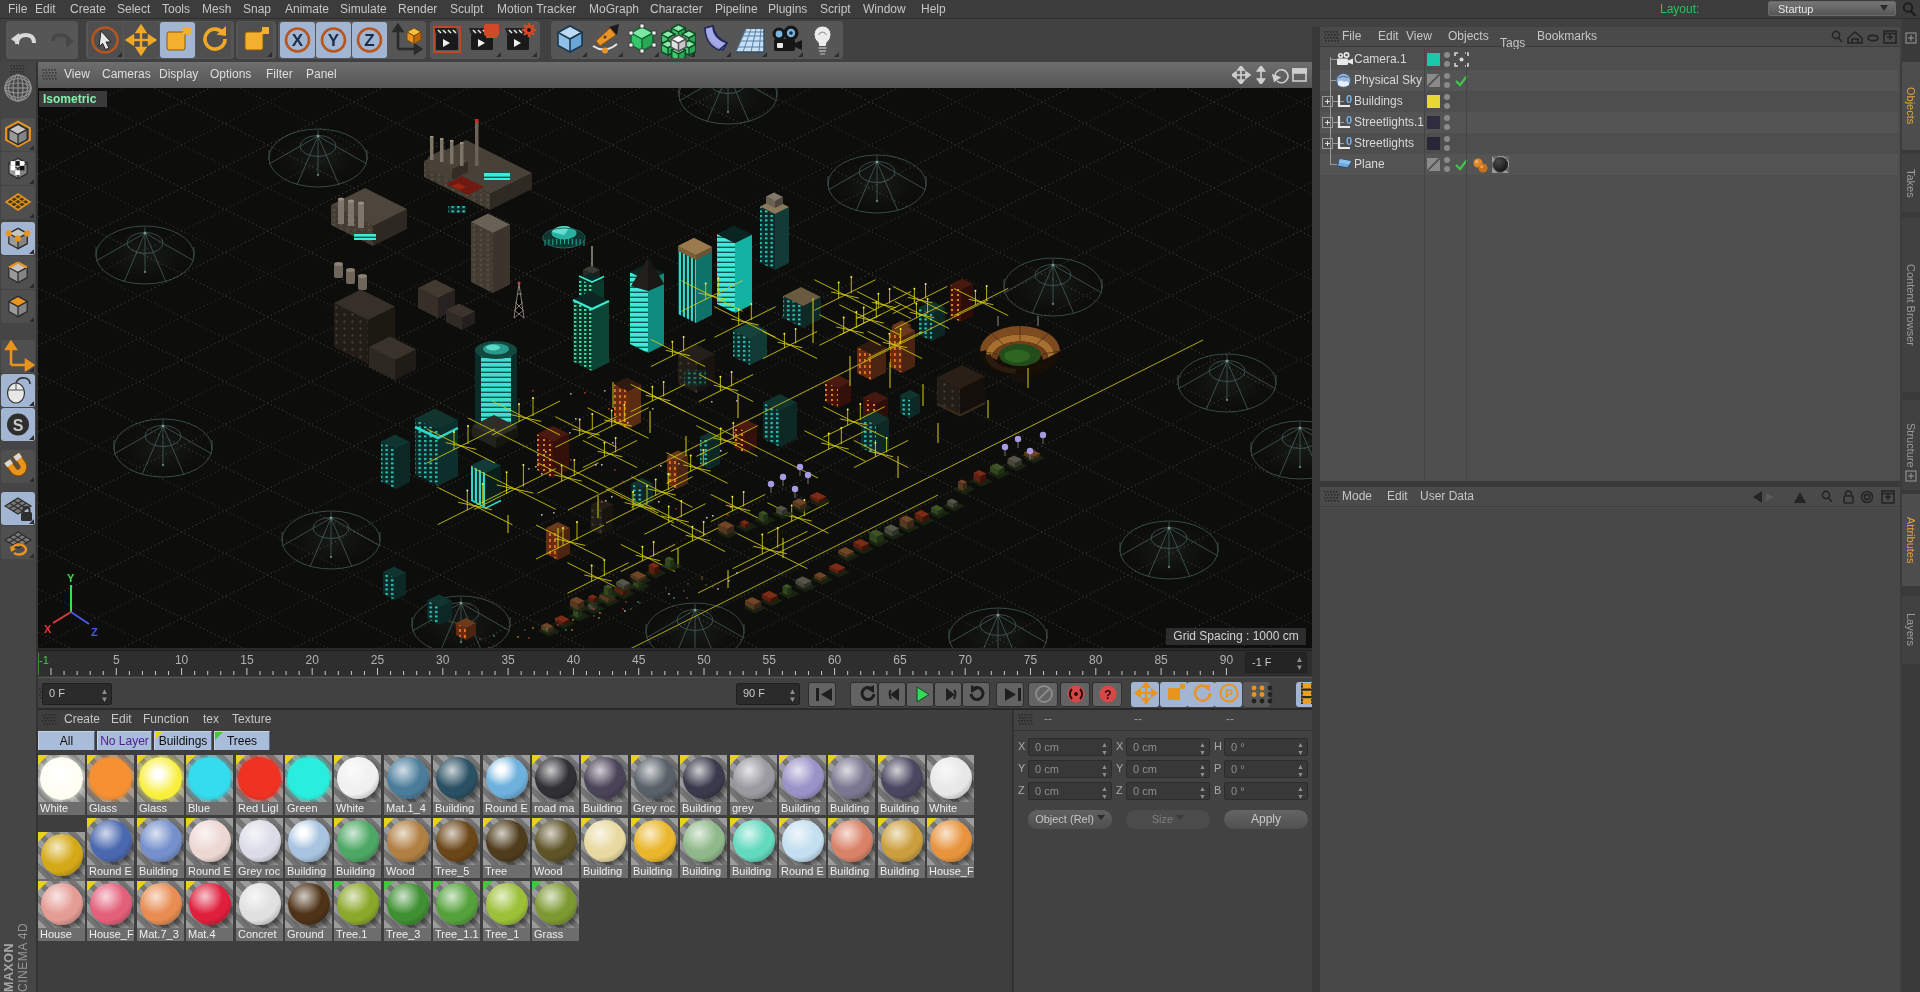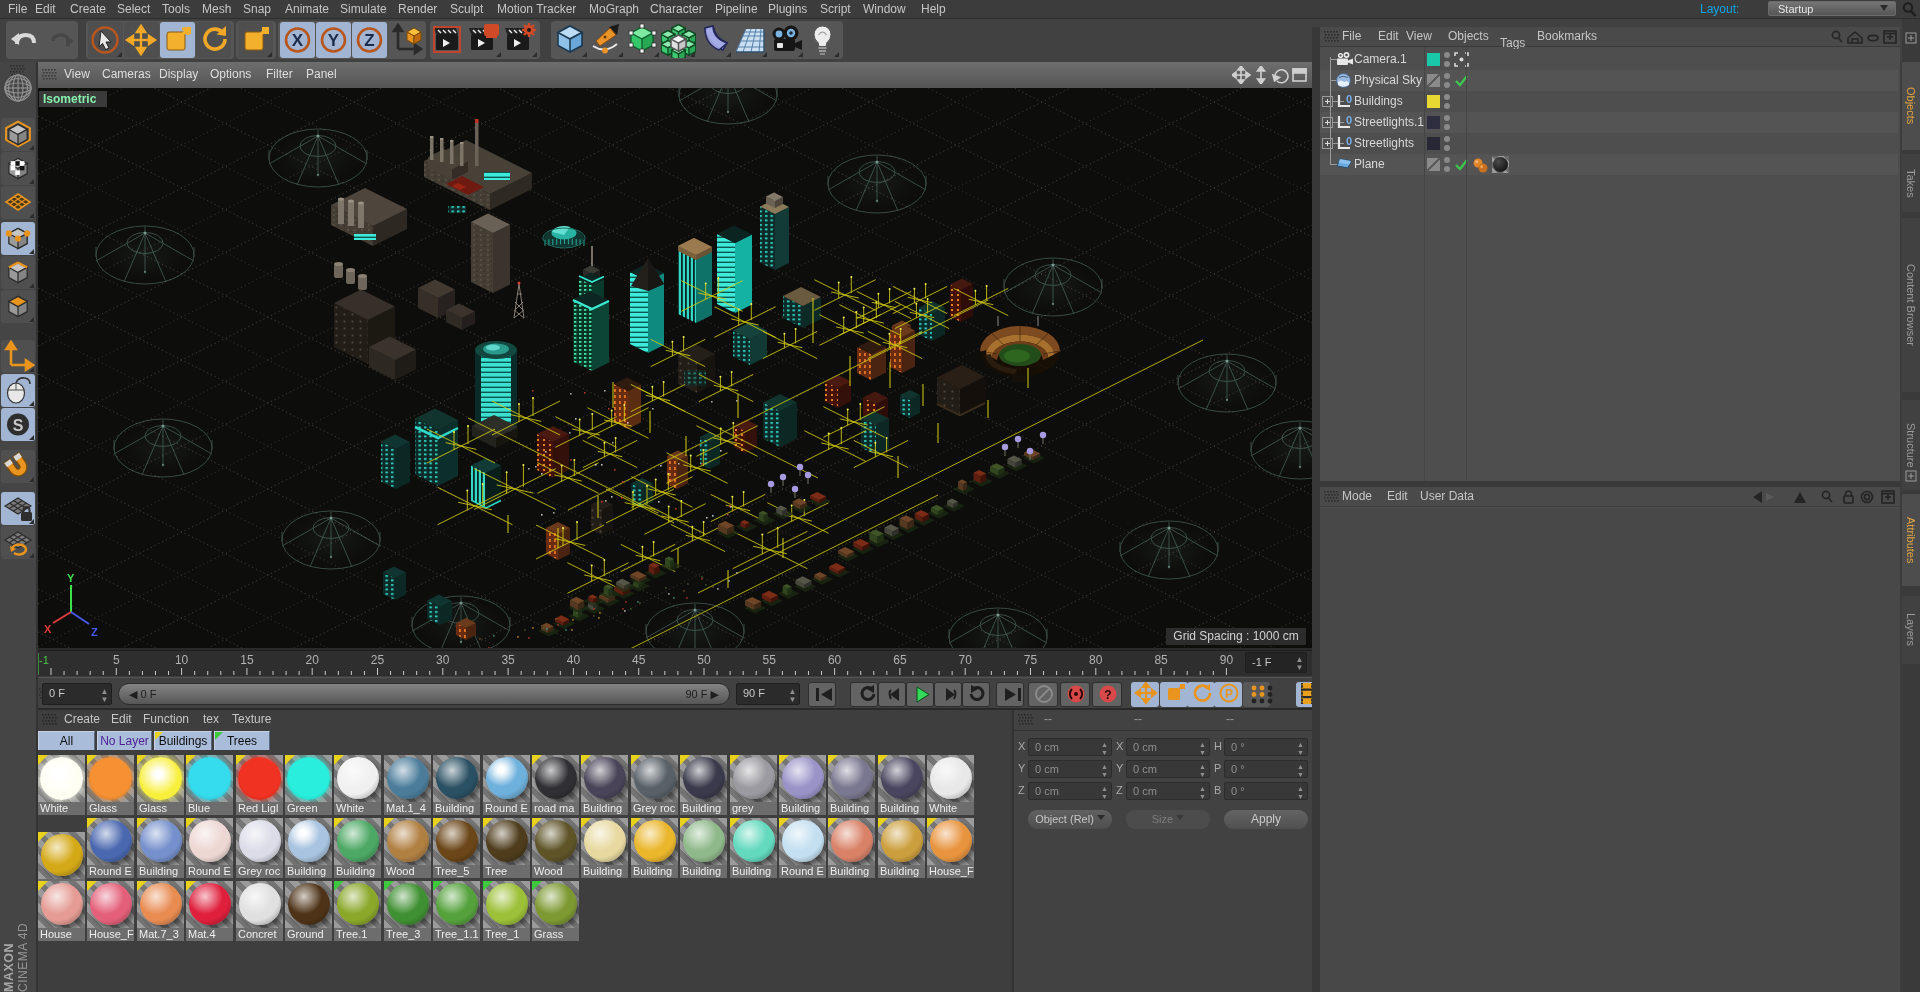--- a/index.html
+++ b/index.html
@@ -29,21 +29,21 @@
     <span class="mi" style="left:398px;top:2px;">Render</span>
     <span class="mi" style="left:450px;top:2px;">Sculpt</span>
     <span class="mi" style="left:497px;top:2px;">Motion Tracker</span>
     <span class="mi" style="left:589px;top:2px;">MoGraph</span>
     <span class="mi" style="left:650px;top:2px;">Character</span>
     <span class="mi" style="left:715px;top:2px;">Pipeline</span>
     <span class="mi" style="left:768px;top:2px;">Plugins</span>
     <span class="mi" style="left:820px;top:2px;">Script</span>
     <span class="mi" style="left:863px;top:2px;">Window</span>
     <span class="mi" style="left:921px;top:2px;">Help</span>
-    <span class="mi" style="left:1700px;top:2px;color:#0ea5e9">Layout:</span>
+    <span class="mi" style="left:1660px;top:2px;color:#22c55e">Layout:</span>
     <div class="abs" style="left:1768px;top:1px;width:128px;height:15px">
       <div style="width:128px;height:15px;background:linear-gradient(#757575,#555);border-radius:2px;border:1px solid #6b6b6b;color:#e6e6e6;font-size:11px;line-height:14px;padding-left:9px">Startup<span style="position:absolute;right:8px;top:4px;width:0;height:0;border:4px solid transparent;border-top:6px solid #2a2a2a"></span></div>
     </div>
     <svg class="abs" style="left:1901px;top:1px" width="17" height="17" viewBox="0 0 17 17">
       <circle cx="7" cy="6.5" r="4.2" fill="none" stroke="#1d1d1d" stroke-width="2"></circle>
       <line x1="10" y1="10" x2="14.5" y2="15" stroke="#1d1d1d" stroke-width="2.4"></line>
     </svg>
   </div>
 <div class="abs" style="left:0;top:18px;width:1920px;height:44px;background:#414141">
     <div class="abs" style="left:6px;top:3px;width:72px;height:38px;background:#565656;border-radius:4px"></div>
@@ -1732,24 +1732,20 @@
       <rect x="6" y="7" width="1.6" height="1.6" fill="#2e2e2e"></rect>
       <rect x="9" y="7" width="1.6" height="1.6" fill="#2e2e2e"></rect>
       <rect x="12" y="7" width="1.6" height="1.6" fill="#2e2e2e"></rect>
       <rect x="1" y="10" width="1.6" height="1.6" fill="#2e2e2e"></rect>
       <rect x="4" y="10" width="1.6" height="1.6" fill="#2e2e2e"></rect>
       <rect x="7" y="10" width="1.6" height="1.6" fill="#2e2e2e"></rect>
       <rect x="10" y="10" width="1.6" height="1.6" fill="#2e2e2e"></rect>
       <rect x="13" y="10" width="1.6" height="1.6" fill="#2e2e2e"></rect>
     </svg>
     <div class="inp" style="left:4px;top:5px;width:70px;height:22px">0 F<span class="spin" style="top:4px">▲<br>▼</span></div>
-    <div class="abs" style="left:80px;top:5px;width:612px;height:22px;background:linear-gradient(#848484,#565656);border-radius:11px;border:1px solid #2e2e2e;color:#1e1e1e;font-size:11px;line-height:20px">
-      <span style="position:absolute;left:10px">◀ 0 F</span>
-      <span style="position:absolute;right:10px">90 F ▶</span>
-    </div>
     <div class="inp" style="left:698px;top:5px;width:64px;height:22px">90 F<span class="spin" style="top:4px">▲<br>▼</span></div>
     <div class="abs" style="left:770px;top:4px;width:28px;height:25px;background:#636363;border-radius:3px;border:1px solid #2e2e2e"><svg width="31" height="23" viewBox="0 0 31 23">
         <rect x="7" y="5" width="3" height="13" fill="#1f1f1f"></rect>
         <path d="M23 5 v13 l-11 -6.5 z" fill="#1f1f1f"></path>
       </svg></div>
     <div class="abs" style="left:812px;top:4px;width:28px;height:25px;background:#636363;border-radius:3px;border:1px solid #2e2e2e"><svg width="31" height="23" viewBox="0 0 31 23">
         <path d="M21 6 a6 6 0 1 0 2 5" fill="none" stroke="#1f1f1f" stroke-width="3"></path>
         <path d="M23 2 v8 l-7 -4 z" fill="#1f1f1f"></path>
       </svg></div>
     <div class="abs" style="left:840px;top:4px;width:28px;height:25px;background:#636363;border-radius:3px;border:1px solid #2e2e2e"><svg width="31" height="23" viewBox="0 0 31 23">

